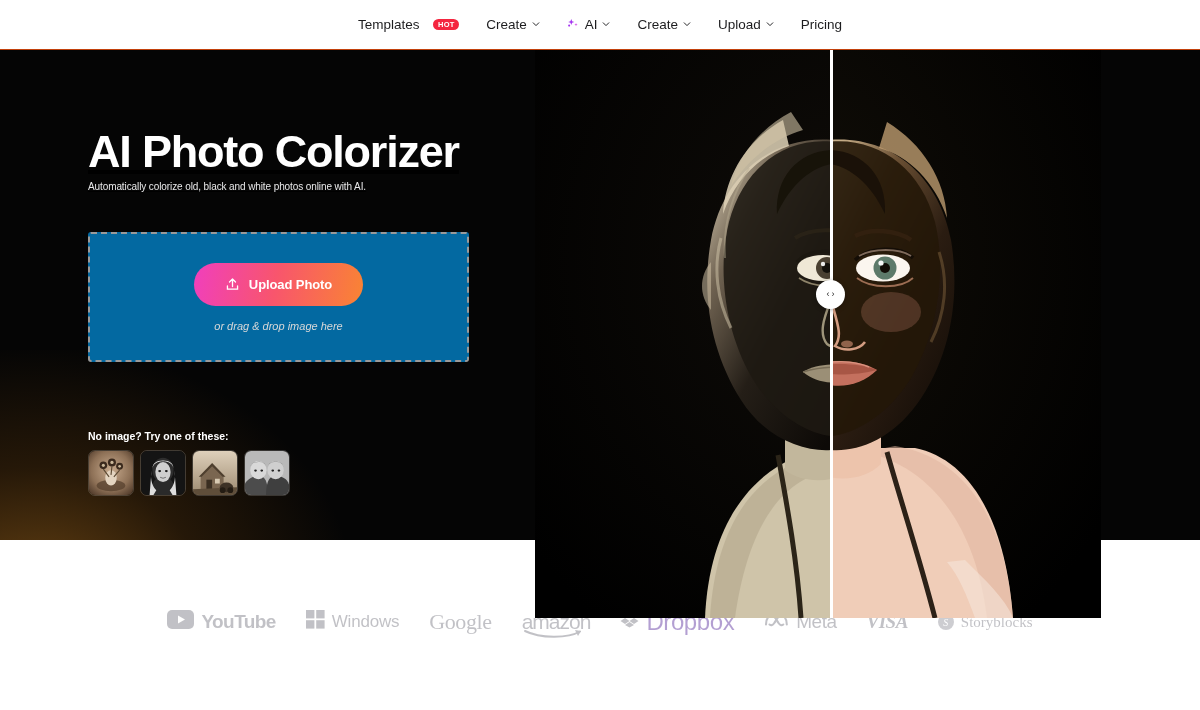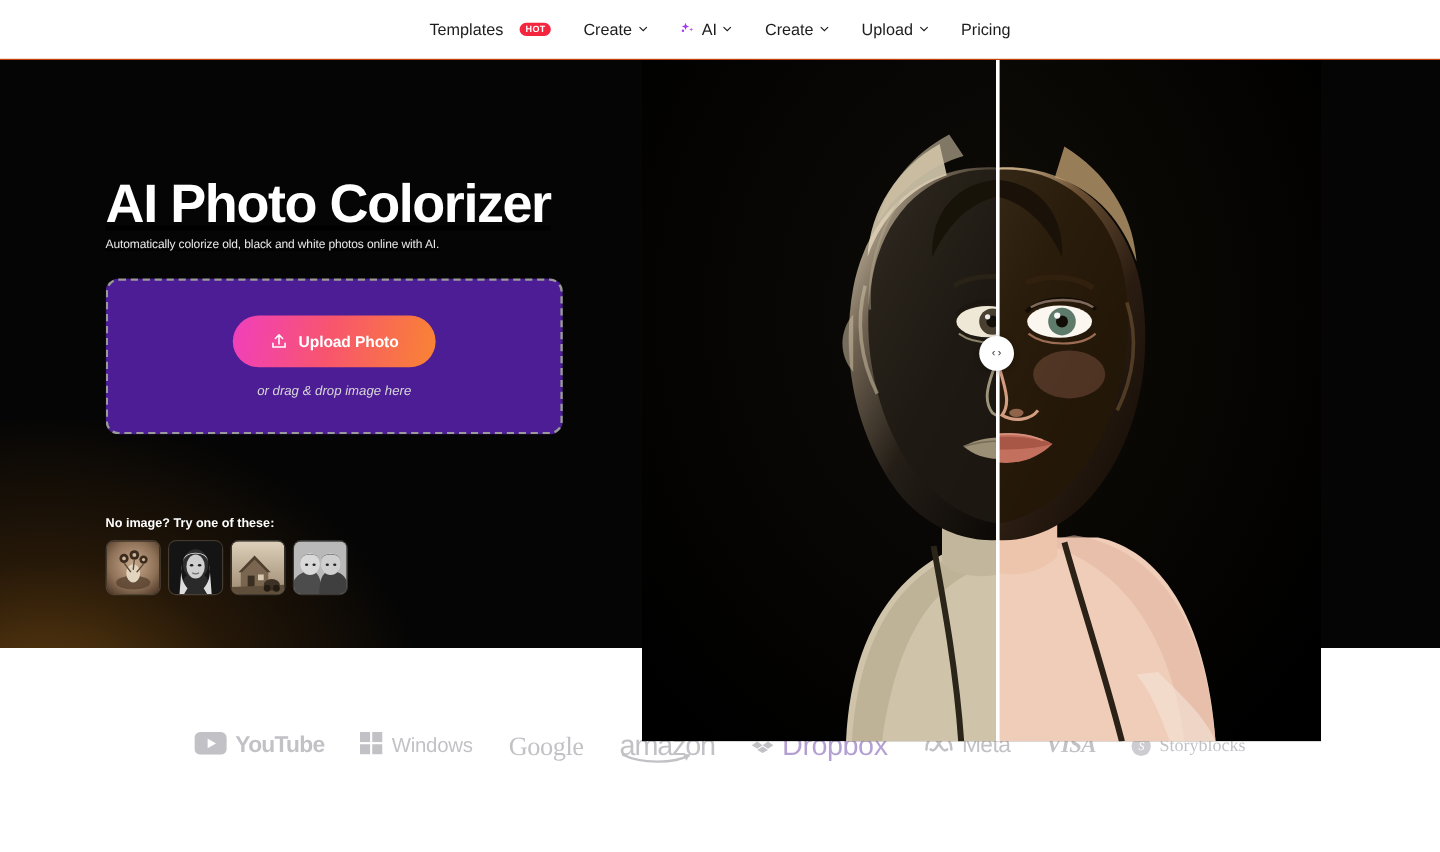--- a/index.html
+++ b/index.html
@@ -35,32 +35,32 @@
   
   .hero {
     position:absolute; top:50px; left:0; width:1200px; height:490px;
     background:#050505; overflow:visible; z-index:10;
   }
   .hero-glow {
     position:absolute; left:-130px; bottom:-170px; width:480px; height:360px;
     background:radial-gradient(ellipse at 35% 70%, rgba(190,120,30,.55) 0%, rgba(120,72,16,.28) 38%, rgba(0,0,0,0) 72%);
     pointer-events:none;
   }
-  .hero-copy { position:absolute; left:88px; top:96px; width:400px;text-decoration:underline; }
+  .hero-copy { position:absolute; left:88px; top:78px; width:400px;text-decoration:underline; }
   .hero-title {
     font-size:45px; font-weight:bold; color:#fff; letter-spacing:-1.2px; line-height:1.05;
   }
   .hero-sub {
     margin-top:6px; font-size:10px; color:#e9e9ea; letter-spacing:-.1px;
   }
 
   
   .uploader {
     position:absolute; left:88px; top:182px; width:381px; height:130px;
-    border:2px dashed #9a9a9a; border-radius:11px; background:#4c1d95;
+    border:2px dashed #9a9a9a; border-radius:3px; background:#0369a1;
     display:flex; flex-direction:column; align-items:center; justify-content:center;
   }
   .upload-btn {
     display:flex; align-items:center; justify-content:center; gap:9px;
     width:169px; height:43px; border-radius:22px; border:none; cursor:pointer;
     background:linear-gradient(100deg,#f03fbd 0%,#f8556d 48%,#f98433 100%);
     color:#fff; font-size:13px; font-weight:bold; letter-spacing:-.1px;
     font-family:"Liberation Sans", sans-serif;
   }
   .upload-ico { width:15px; height:15px; }
@@ -105,21 +105,21 @@
     display:flex; align-items:center; gap:30px;
     margin-top:68px; opacity:.42;
   }
   .logo {
     display:flex; align-items:center; gap:7px;
     color:#6e6e78; font-size:17px; white-space:nowrap;
   }
   .logo-yt-text { font-weight:bold; letter-spacing:-.6px; font-size:19px; color:#6e6e78; }
   .logo-win-text { font-size:17px; color:#6e6e78; letter-spacing:-.2px; }
   .logo-google { font-family:"Liberation Serif", serif; font-size:22px; letter-spacing:-.4px; color:#6e6e78; }
-  .logo-amazon { font-size:24px; letter-spacing:-1px; color:#6e6e78; position:relative; }
+  .logo-amazon { font-size:21px; letter-spacing:-1px; color:#6e6e78; position:relative; }
   .logo-dropbox-text { font-size:24px; color:#4c1d95; letter-spacing:-.4px; }
   .logo-meta-text { font-size:19px; color:#6e6e78; letter-spacing:-.5px; }
   .logo-visa { font-family:"Liberation Serif", serif; font-style:italic; font-weight:bold; font-size:19px; color:#6e6e78; letter-spacing:-.5px; }
   .logo-sb-text { font-family:"Liberation Serif", serif; font-size:15px; color:#6e6e78; }
   .sb-circle {
     width:16px; height:16px; border-radius:50%; background:#8a8a94; color:#fff;
     font-size:10px; font-style:italic; font-family:"Liberation Serif", serif;
     display:flex; align-items:center; justify-content:center;
   }
 </style>

